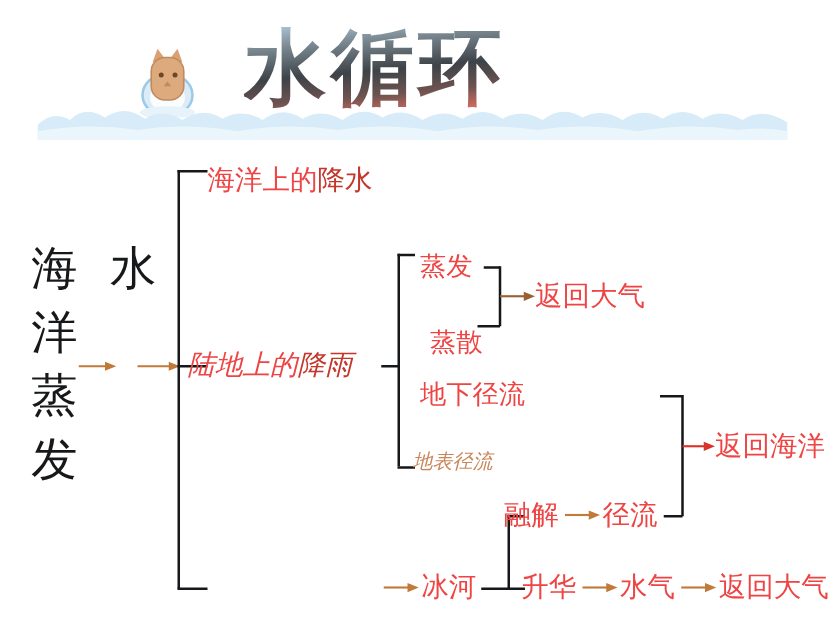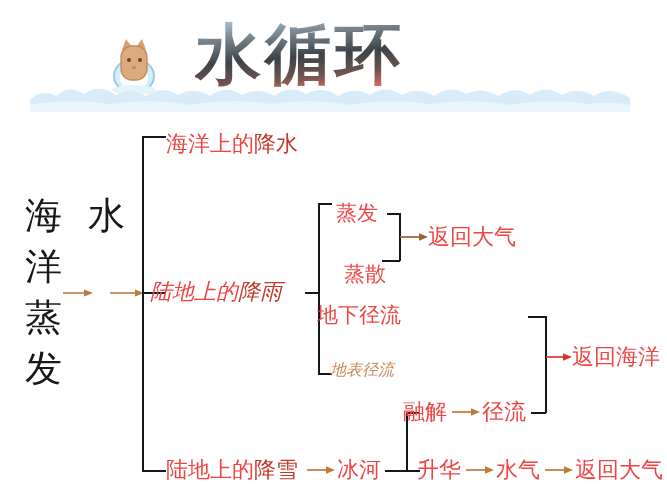--- a/index.html
+++ b/index.html
@@ -118,37 +118,34 @@
   </div>
 
   <div class="ln lnh" style="left:305px;top:292px;width:14px;"></div>
 
   <div class="ln lnv" style="left:318px;top:203px;height:170px;"></div>
   <div class="ln lnh" style="left:318px;top:203px;width:14px;"></div>
   <div class="ln lnh" style="left:318px;top:373px;width:14px;"></div>
 
   <div class="node f21 org" style="left:336px;top:203px;">蒸发</div>
   <div class="node f21 org" style="left:344px;top:248px;margin-top:16px;">蒸散</div>
-  <div class="node f21 org" style="left:317px;top:305px;text-align:center;">地下径流</div>
+  <div class="node f21 org" style="left:336px;top:305px;text-align:center;">地下径流</div>
   <div class="node f19 orgl" style="left:330px;top:362px;">地表径流</div>
 
   <div class="ln lnh" style="left:387px;top:213px;width:13px;"></div>
   <div class="ln lnv" style="left:399px;top:213px;height:48px;"></div>
   <div class="ln lnh" style="left:382px;top:260px;width:18px;"></div>
 
   <svg class="arrow" style="left:400px;top:230px;width:28px;height:14px;" viewBox="0 0 28 14">
     <line x1="0" y1="7" x2="20" y2="7" stroke="#9a5f33" stroke-width="1.7"></line>
     <polygon points="28,7 19,3.3 19,10.7" fill="#9a5f33"></polygon>
   </svg>
 
   <div class="node f22 blk" style="left:428px;top:226px;">返回大气</div>
 
-  <div class="node f22" style="left:166px;top:459px;">
-    <span class="blk">陆地上的</span><span class="red">降雪</span>
-  </div>
 
   <svg class="arrow" style="left:307px;top:463px;width:28px;height:14px;" viewBox="0 0 28 14">
     <line x1="0" y1="7" x2="20" y2="7" stroke="#c07b3a" stroke-width="1.7"></line>
     <polygon points="28,7 19,3.3 19,10.7" fill="#c07b3a"></polygon>
   </svg>
 
   <div class="node f22 blk" style="left:337px;top:459px;">冰河</div>
 
   <div class="ln lnh" style="left:385px;top:470px;width:22px;"></div>
   <div class="ln lnv" style="left:406px;top:412px;height:59px;"></div>

